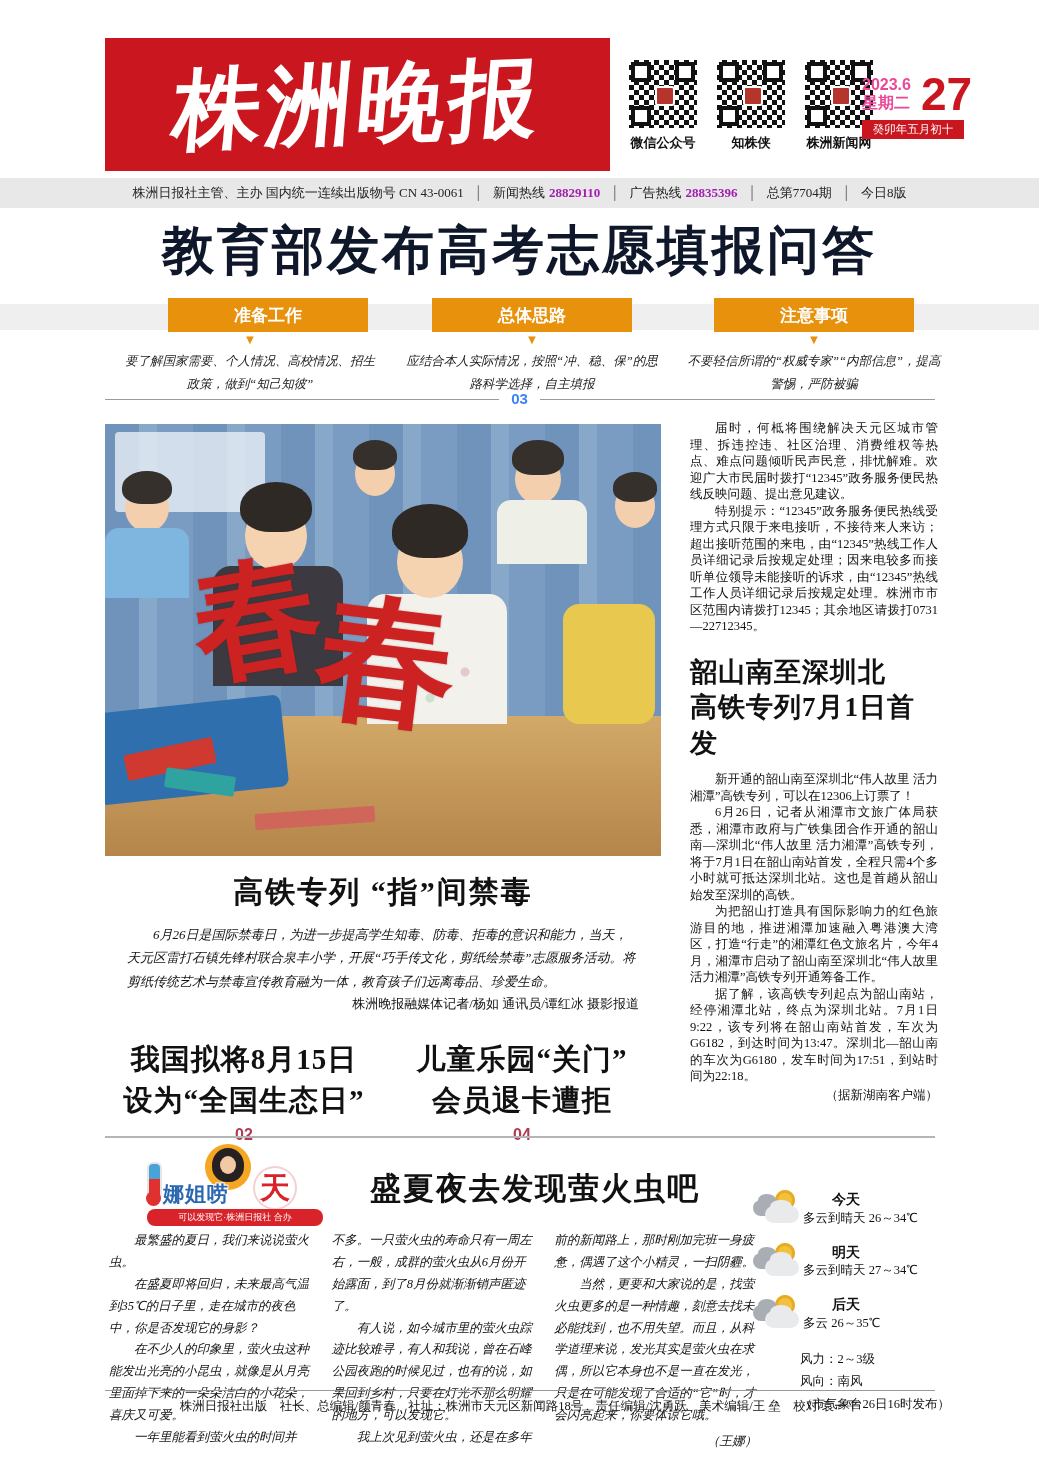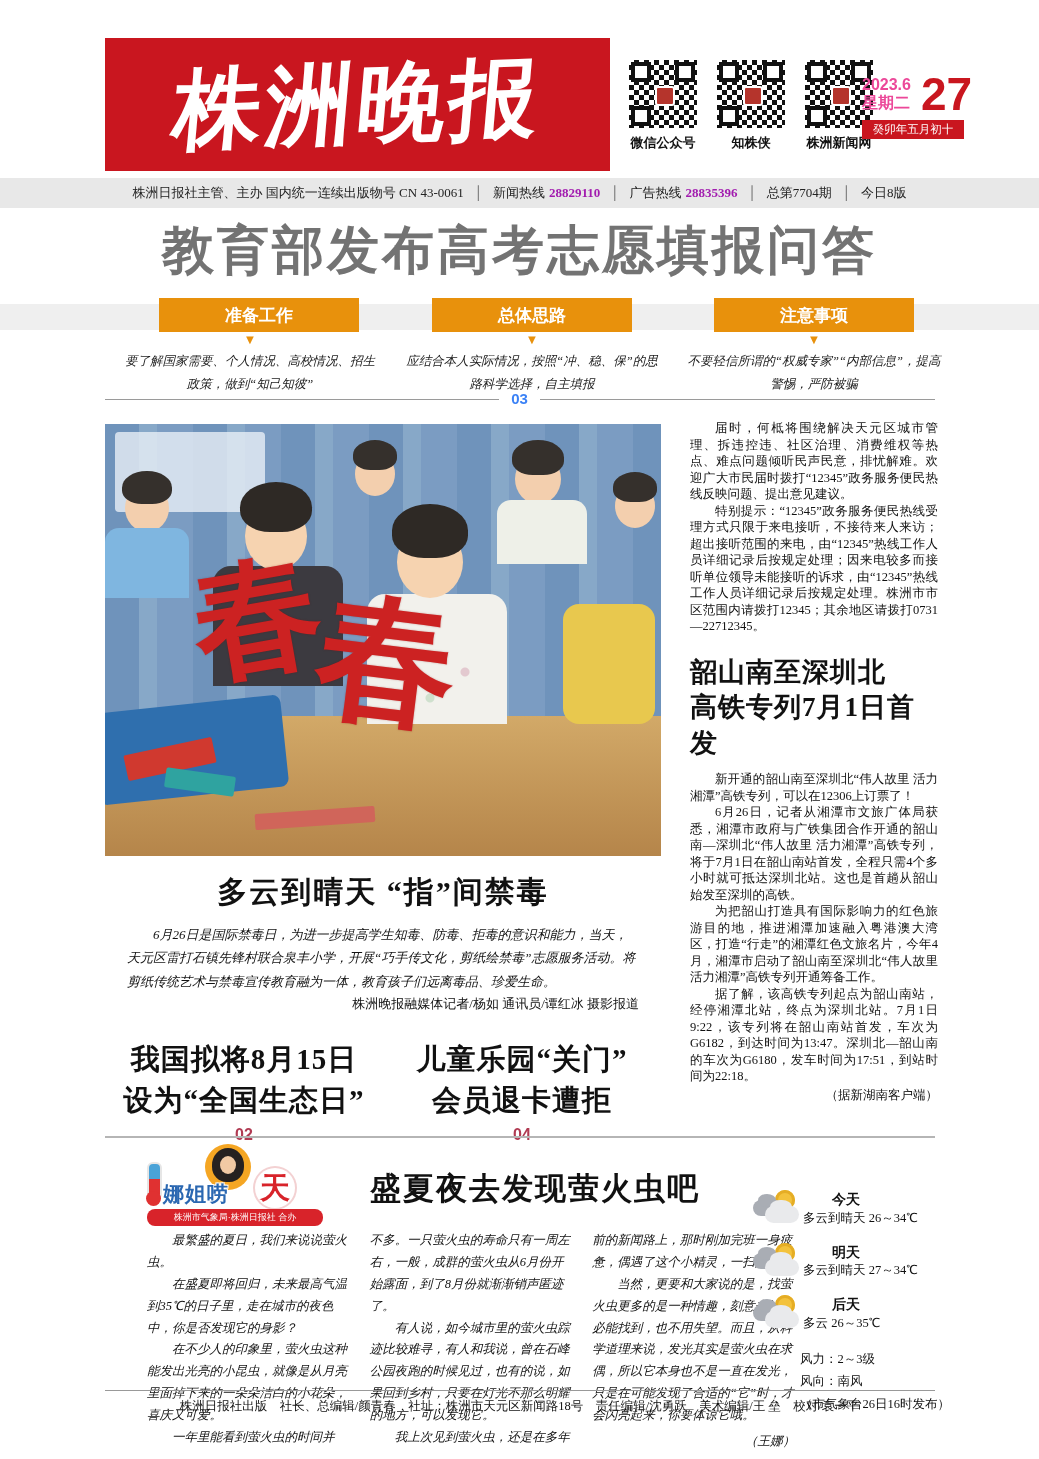--- a/index.html
+++ b/index.html
@@ -33,21 +33,21 @@
       padding:2px 0;white-space:nowrap;font-family:"Liberation Sans",sans-serif;}
 
   
   .infobar{position:absolute;left:0;top:178px;width:1039px;height:30px;background:#e8e8e8;
       display:flex;align-items:center;justify-content:center;font-size:13px;color:#222;white-space:nowrap;}
   .infobar .red{color:#a21caf;font-weight:bold;margin-left:4px;}
   .infobar .sep{margin:0 10px;color:#666;}
 
   
   .main-headline{position:absolute;left:0;top:216px;width:1039px;text-align:center;
-      font-family:"Liberation Sans",sans-serif;font-weight:900;font-size:52px;letter-spacing:3px;color:#737373;}
+      font-family:"Liberation Sans",sans-serif;font-weight:900;font-size:52px;letter-spacing:3px;color:#0f172a;}
   .tabs-band{position:absolute;left:0;top:304px;width:1039px;height:26px;background:#efefef;}
   .tab{position:absolute;top:298px;width:200px;height:34px;background:#e8910c;color:#fff;
       font-family:"Liberation Sans",sans-serif;font-weight:bold;font-size:17px;
       display:flex;align-items:center;justify-content:center;}
   .tab-arrow{position:absolute;top:332px;width:200px;text-align:center;color:#e8910c;font-size:13px;}
   .tab-desc{position:absolute;top:350px;width:262px;font-size:12.5px;font-style:italic;
       color:#1a1a1a;line-height:1.8;text-align:center;}
   .ref-line{position:absolute;left:105px;top:399px;width:830px;height:1px;background:#9a9a9a;}
   .ref-num{position:absolute;left:0;top:390px;width:1039px;text-align:center;}
   .ref-num span{background:#fff;padding:0 12px;color:#3b82f6;font-weight:bold;
@@ -126,21 +126,21 @@
       font-weight:900;font-size:21px;color:#2a67b1;letter-spacing:1px;
       text-shadow:-1px -1px 0 #fff,1px -1px 0 #fff,-1px 1px 0 #fff,1px 1px 0 #fff;}
   .logo-accent{position:absolute;left:108px;top:22px;width:40px;height:40px;border-radius:50%;background:#fff;
       color:#d8232a;font-weight:900;font-family:"Liberation Sans",sans-serif;font-size:30px;
       display:flex;align-items:center;justify-content:center;box-shadow:0 0 0 2px #f3d1d2;}
   .logo-banner{position:absolute;left:0;bottom:0;width:176px;background:#d8232a;color:#fff;
       font-size:9px;text-align:center;border-radius:8px;padding:2px 0;white-space:nowrap;
       font-family:"Liberation Sans",sans-serif;}
   .fly-title{position:absolute;left:210px;top:22px;width:440px;text-align:center;
       font-size:31px;font-weight:bold;letter-spacing:2px;}
-  .fly-cols{position:absolute;left:4px;top:84px;width:648px;display:flex;gap:20px;margin-left:38px;}
+  .fly-cols{position:absolute;left:4px;top:84px;width:648px;display:flex;gap:20px;}
   .fly-col{flex:1;font-size:12.5px;font-style:italic;line-height:1.75;}
   .fly-col p{margin:0;text-indent:2em;}
   .fly-col p.noindent{text-indent:0;}
   .fly-author{text-align:right;font-style:italic;margin-top:4px;}
   .weather{position:absolute;left:648px;top:44px;width:182px;font-size:13px;}
   .w-row{display:flex;align-items:center;margin-bottom:16px;}
   .picon{position:relative;width:50px;height:36px;flex:0 0 50px;}
   .picon .sun{position:absolute;right:8px;top:0;width:20px;height:20px;border-radius:50%;
       background:#f3c23c;box-shadow:inset 0 0 0 3px #e5ad25;}
   .cloud{position:absolute;border-radius:20px;}
@@ -216,21 +216,21 @@
     <span class="red">28835396</span>
     <span class="sep">│</span>
     <span>总第7704期</span>
     <span class="sep">│</span>
     <span>今日8版</span>
   </div>
 
   <div class="main-headline">教育部发布高考志愿填报问答</div>
   <div class="tabs-band"></div>
 
-  <div class="tab" style="left:159px;text-align:center;">准备工作</div>
+  <div class="tab" style="left:168px;text-align:center;">准备工作</div>
   <div class="tab" style="left:432px;">总体思路</div>
   <div class="tab" style="left:714px;">注意事项</div>
   <div class="tab-arrow" style="left:150px;">▼</div>
   <div class="tab-arrow" style="left:432px;">▼</div>
   <div class="tab-arrow" style="left:714px;">▼</div>
   <div class="tab-desc" style="left:119px;">要了解国家需要、个人情况、高校情况、招生政策，做到“知己知彼”</div>
   <div class="tab-desc" style="left:401px;">应结合本人实际情况，按照“冲、稳、保”的思路科学选择，自主填报</div>
   <div class="tab-desc" style="left:683px;">不要轻信所谓的“权威专家”“内部信息”，提高警惕，严防被骗</div>
 
   <div class="ref-line"></div>
@@ -255,21 +255,21 @@
       <div class="ph-scrap s3"></div>
       <div class="ph-bag"></div>
       <div class="g1b"></div>
       <div class="g2b"></div>
       <div class="girl-head g1h"></div>
       <div class="girl-head g2h"></div>
       <div class="ph-cut c1">春</div>
       <div class="ph-cut c2">春</div>
     </div>
 
-    <div class="photo-title">多云到晴天 “指”间禁毒</div>
+    <div class="photo-title">高铁专列 “指”间禁毒</div>
     <div class="photo-body">
       <p>6月26日是国际禁毒日，为进一步提高学生知毒、防毒、拒毒的意识和能力，当天，天元区雷打石镇先锋村联合泉丰小学，开展“巧手传文化，剪纸绘禁毒”志愿服务活动。将剪纸传统艺术与禁毒宣传教育融为一体，教育孩子们远离毒品、珍爱生命。</p>
     </div>
     <div class="photo-byline">株洲晚报融媒体记者/杨如  通讯员/谭红冰  摄影报道</div>
 
     <div class="teasers">
       <div class="teaser">
         <div class="teaser-title">
           <div>我国拟将8月15日</div>
           <div>设为“全国生态日”</div>
@@ -311,21 +311,21 @@
     <div class="logo">
       <span class="thermo">
           <span class="bulb"></span>
         </span>
       <span class="avatar">
           <span class="a-hair"></span>
           <span class="a-face"></span>
         </span>
       <span class="logo-title">娜姐唠</span>
       <span class="logo-accent">天</span>
-      <div class="logo-banner">株洲市气象局·株洲日报社 合办</div>
+      <div class="logo-banner">可以发现它·株洲日报社 合办</div>
     </div>
 
     <div class="fly-title">盛夏夜去发现萤火虫吧</div>
 
     <div class="fly-cols">
       <div class="fly-col">
         <p>最繁盛的夏日，我们来说说萤火虫。</p>
         <p>在盛夏即将回归，未来最高气温到35℃的日子里，走在城市的夜色中，你是否发现它的身影？</p>
         <p>在不少人的印象里，萤火虫这种能发出光亮的小昆虫，就像是从月亮里面掉下来的一朵朵洁白的小花朵，喜庆又可爱。</p>
         <p>一年里能看到萤火虫的时间并</p>

